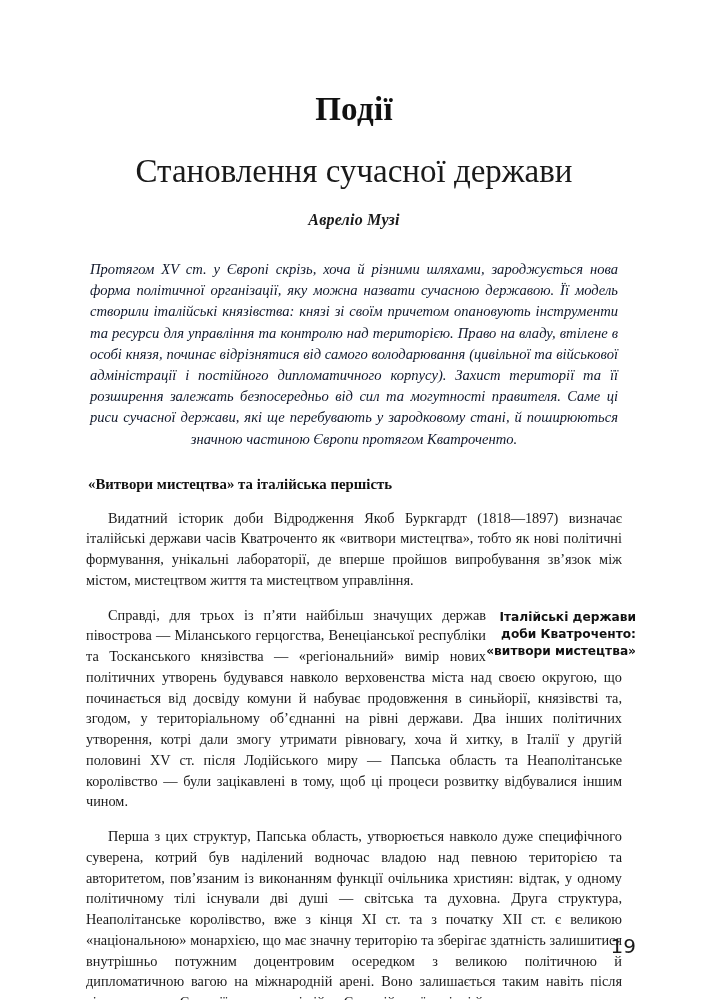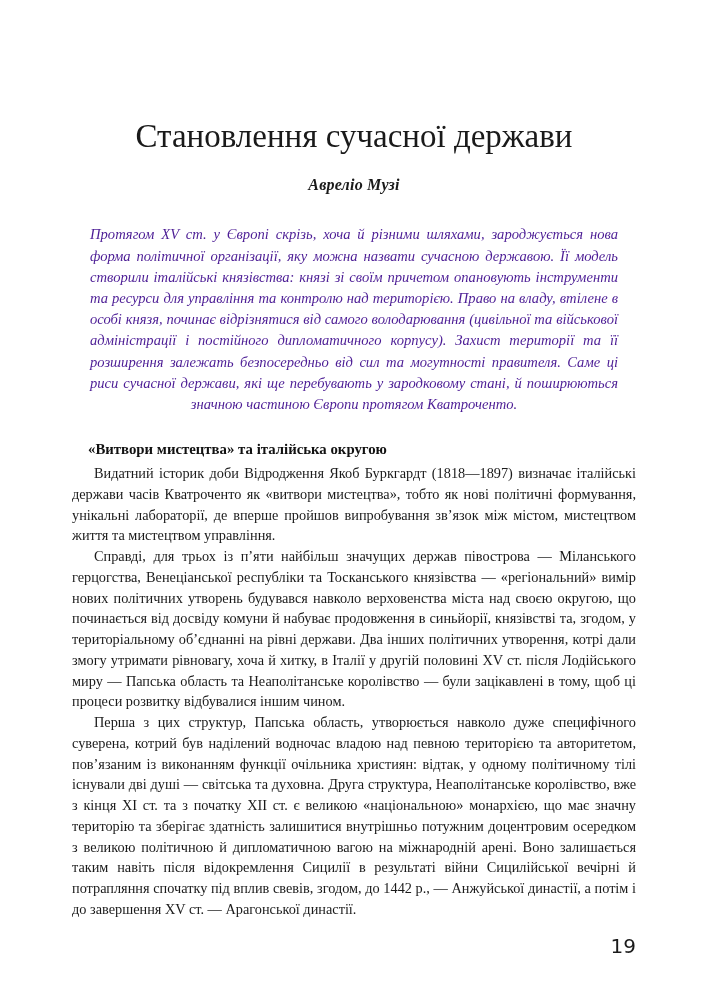--- a/index.html
+++ b/index.html
@@ -62,21 +62,21 @@
   
   .epigraph {
     margin: 30px 18px 0 18px;
     font-family: "Liberation Serif", "DejaVu Serif", serif;
     font-style: italic;
     font-size: 14.6px;
     line-height: 1.455;
     text-align: justify;
     text-align-last: center;
     hyphens: manual;
-    color: #4c1d95;
+    color: #0f172a;
   }
 
   
   .section-heading {
     font-family: "Liberation Serif", "DejaVu Serif", serif;
     font-weight: 700;
     font-size: 14.8px;
     line-height: 1.2;
     margin: 26px 0 4px 0;
     padding-left: 16px;
@@ -99,21 +99,21 @@
   }
   .callout .callout-line {
     display: block;
   }
   .body-text {
     font-family: "Liberation Serif", "DejaVu Serif", serif;
     font-size: 14.3px;
     line-height: 1.452;
     text-align: justify;
     text-indent: 22px;
-    margin: 0;
+    margin: 14px;
     hyphens: manual;
     color: #1a1a1a;
   }
   .body-text + .body-text {
     margin-top: 0;
   }
 
   
   .folio {
     position: absolute;
@@ -125,32 +125,38 @@
     color: #1a1a1a;
     margin-top: 26px;
   }
 </style>
 </head>
 <body>
 
 <div class="page">
 
   <header class="masthead">
+    <h1 class="chapter-title">Події</h1>
     <h2 class="chapter-subtitle">Становлення сучасної держави</h2>
     <p class="byline">Авреліо Музі</p>
   </header>
 
   <blockquote class="epigraph">Протягом XV ст. у Європі скрізь, хоча й різними шляхами, зароджується нова форма політичної організації, яку можна назвати сучасною державою. Її модель створили італійські князівства: князі зі своїм причетом опановують інструменти та ресурси для управління та контролю над територією. Право на владу, втілене в особі князя, починає відрізнятися від самого володарювання (цивільної та військової адміністрації і постійного дипломатичного корпусу). Захист території та її розширення залежать безпосередньо від сил та могутності правителя. Саме ці риси сучасної держави, які ще перебувають у зародковому стані, й поширюються значною частиною Європи протягом Кватроченто.</blockquote>
 
-  <h3 class="section-heading">«Витвори мистецтва» та італійська округою</h3>
+  <h3 class="section-heading">«Витвори мистецтва» та італійська першість</h3>
 
   <div class="body-block">
 
     <p class="body-text">Видатний історик доби Відродження Якоб Буркгардт (1818—1897) визначає італійські держави часів Кватроченто як «витвори мистецтва», тобто як нові політичні формування, унікальні лабораторії, де вперше пройшов випробування зв’язок між містом, мистецтвом життя та мистецтвом управління.</p>
 
+    <aside class="callout">
+      <span class="callout-line">Італійські держави</span>
+      <span class="callout-line">доби Кватроченто:</span>
+      <span class="callout-line">«витвори мистецтва»</span>
+    </aside>
 
     <p class="body-text">Справді, для трьох із п’яти найбільш значущих держав півострова — Міланського герцогства, Венеціанської республіки та Тосканського князівства — «регіональний» вимір нових політичних утворень будувався навколо верховенства міста над своєю округою, що починається від досвіду комуни й набуває продовження в синьйорії, князівстві та, згодом, у територіальному об’єднанні на рівні держави. Два інших політичних утворення, котрі дали змогу утримати рівновагу, хоча й хитку, в Італії у другій половині XV ст. після Лодійського миру — Папська область та Неаполітанське королівство — були зацікавлені в тому, щоб ці процеси розвитку відбувалися іншим чином.</p>
 
     <p class="body-text">Перша з цих структур, Папська область, утворюється навколо дуже специфічного суверена, котрий був наділений водночас владою над певною територією та авторитетом, пов’язаним із виконанням функції очільника християн: відтак, у одному політичному тілі існували дві душі — світська та духовна. Друга структура, Неаполітанське королівство, вже з кінця XI ст. та з початку XII ст. є великою «національною» монархією, що має значну територію та зберігає здатність залишитися внутрішньо потужним доцентровим осередком з великою політичною й дипломатичною вагою на міжнародній арені. Воно залишається таким навіть після відокремлення Сицилії в результаті війни Сицилійської вечірні й потрапляння спочатку під вплив свевів, згодом, до 1442 р., — Анжуйської династії, а потім і до завершення XV ст. — Арагонської династії.</p>
 
   </div>
 
   <div class="folio">19</div>
 
 </div>

